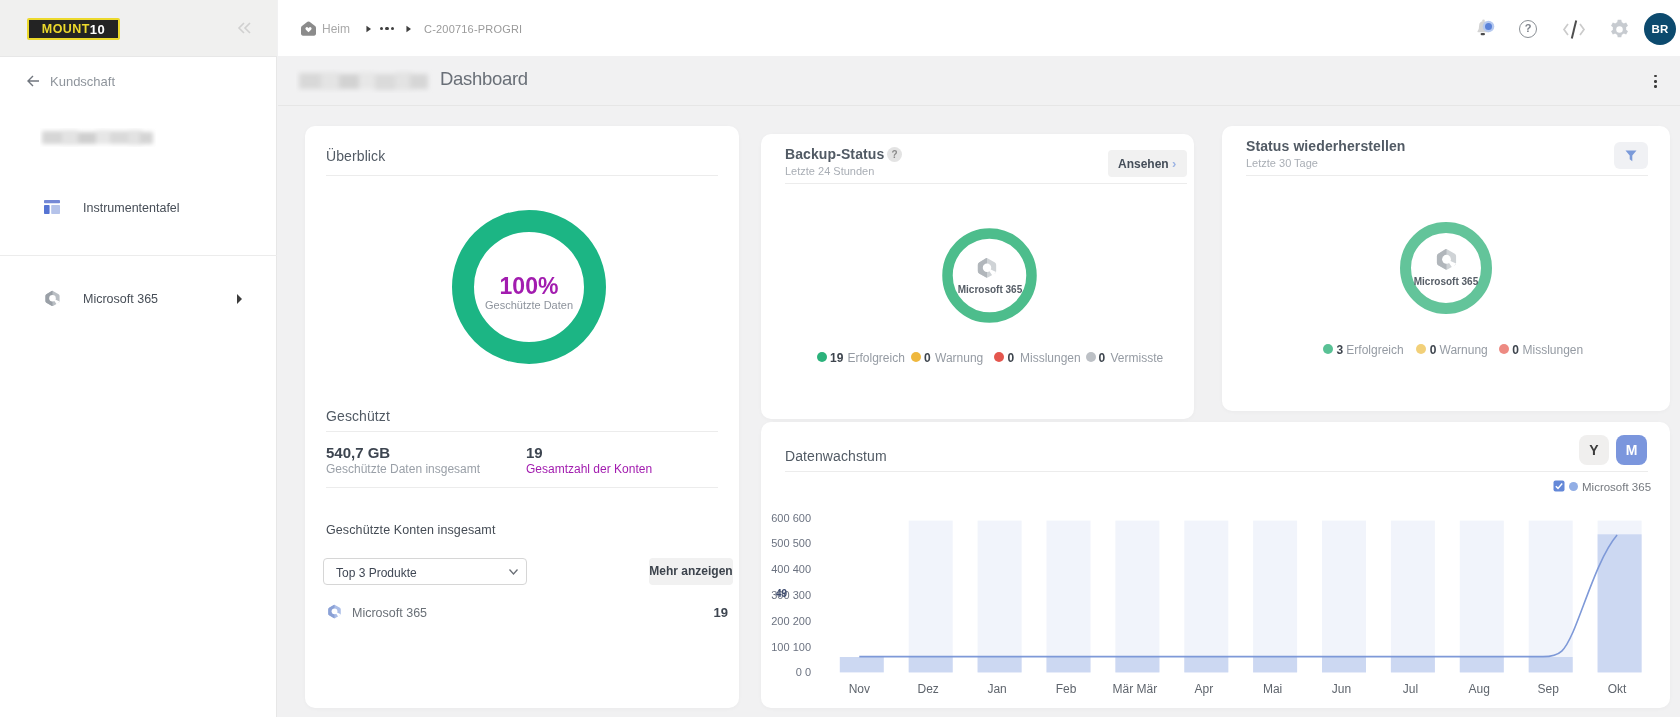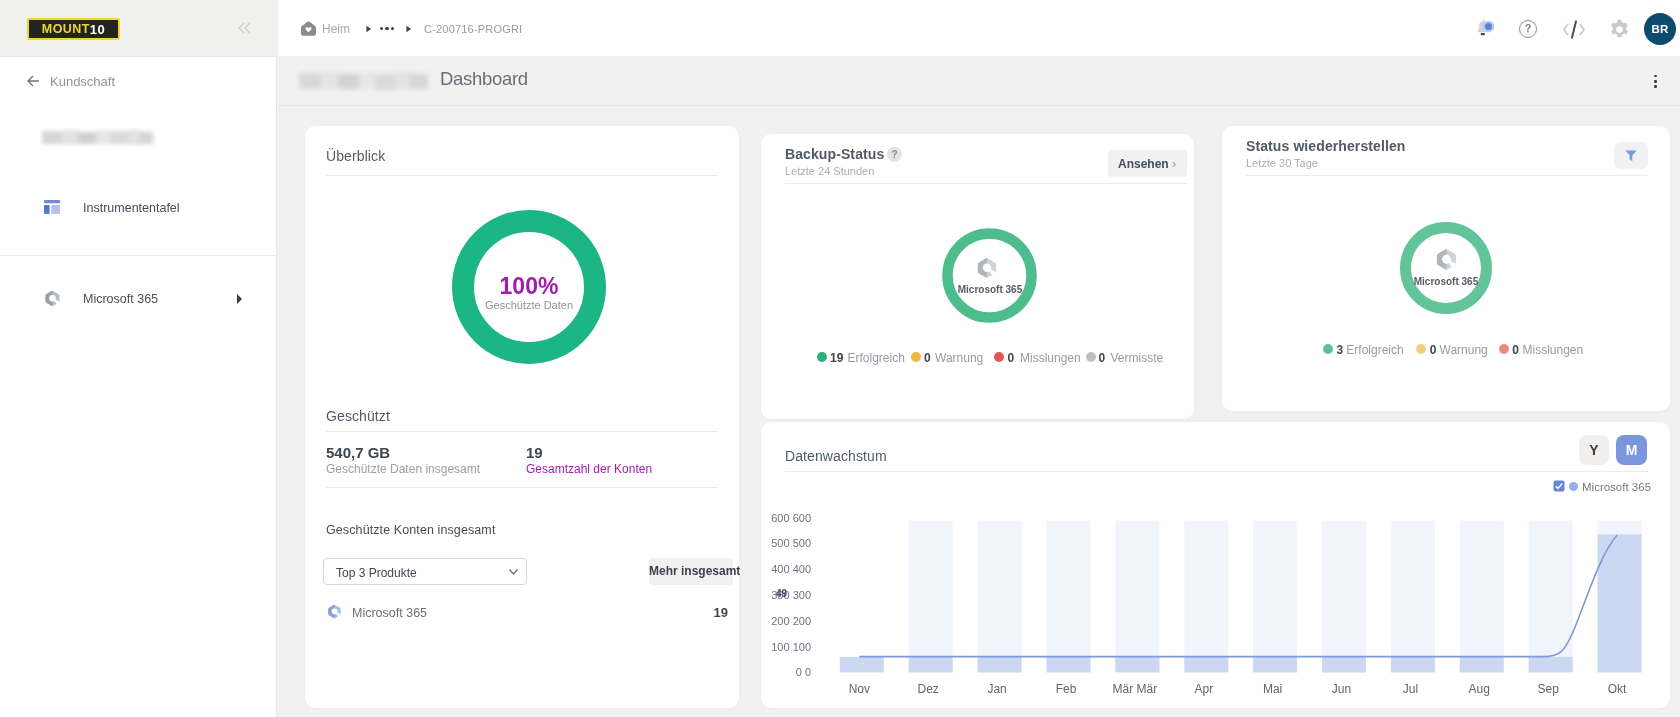--- a/index.html
+++ b/index.html
@@ -160,21 +160,21 @@
   <div class="abs" style="left:221px;top:318px;font-size:15px;font-weight:bold;color:#3d4550;">19</div>
   <div class="abs" style="left:221px;top:336px;font-size:12px;color:#a21caf;">Gesamtzahl der Konten</div>
   <div class="chr" style="left:21px;top:361px;width:392px;"></div>
   <div class="abs" style="left:21px;top:397px;font-size:12.5px;font-weight:normal;color:#454c55;letter-spacing:0.1px;text-align:right;">Geschützte Konten insgesamt</div>
   <div class="abs" style="left:18px;top:432px;width:204px;height:27px;border:1px solid #d6d6d6;border-radius:4px;background:#fff;">
     <div class="abs" style="left:12px;top:6.5px;font-size:12px;color:#3f4754;">Top 3 Produkte</div>
     <svg class="abs" style="left:185px;top:10px;" width="9" height="6" viewBox="0 0 9 6">
         <path d="M0.5 0.5 L4.5 5 L8.5 0.5" fill="none" stroke="#6a6f76" stroke-width="1.3"></path>
       </svg>
   </div>
-  <div class="abs btn-gray" style="left:344px;top:432px;width:84px;height:27px;font-size:12px;font-weight:600;line-height:27px;white-space:nowrap;">Mehr insgesamt</div>
+  <div class="abs btn-gray" style="left:344px;top:432px;width:84px;height:27px;font-size:12px;font-weight:600;line-height:27px;white-space:nowrap;">Mehr anzeigen</div>
   <svg class="abs" style="left:22px;top:478px;" width="15" height="15" viewBox="0 0 48 48">
     <path d="M24 2 L41.3 12 Q44 13.6 44 16.8 L44 31.2 Q44 34.4 41.3 36 L26.7 44.4 Q24 46 21.3 44.4 L6.7 36 Q4 34.4 4 31.2 L4 16.8 Q4 13.6 6.7 12 Z" fill="#aabde7"></path>
     <path d="M24 2 Q22.6 2 21.3 2.8 L6.7 12 Q4 13.6 4 16.8 L4 31.2 Q4 34.4 6.7 36 L21.3 44.4 Q22.6 45.2 24 45.2 Z" fill="#8ba1d6"></path>
     <circle cx="24" cy="23.5" r="9.2" fill="#fff"></circle>
     <path d="M24 23.5 L44 32.5 L36.5 41.5 Z" fill="#fff"></path>
   </svg>
   <div class="abs" style="left:47px;top:480px;font-size:12.5px;color:#6a7077;">Microsoft 365</div>
   <div class="abs" style="right:11px;top:479px;font-size:13px;font-weight:bold;color:#3d4550;">19</div>
 </div>
 <div class="card" id="card2">

